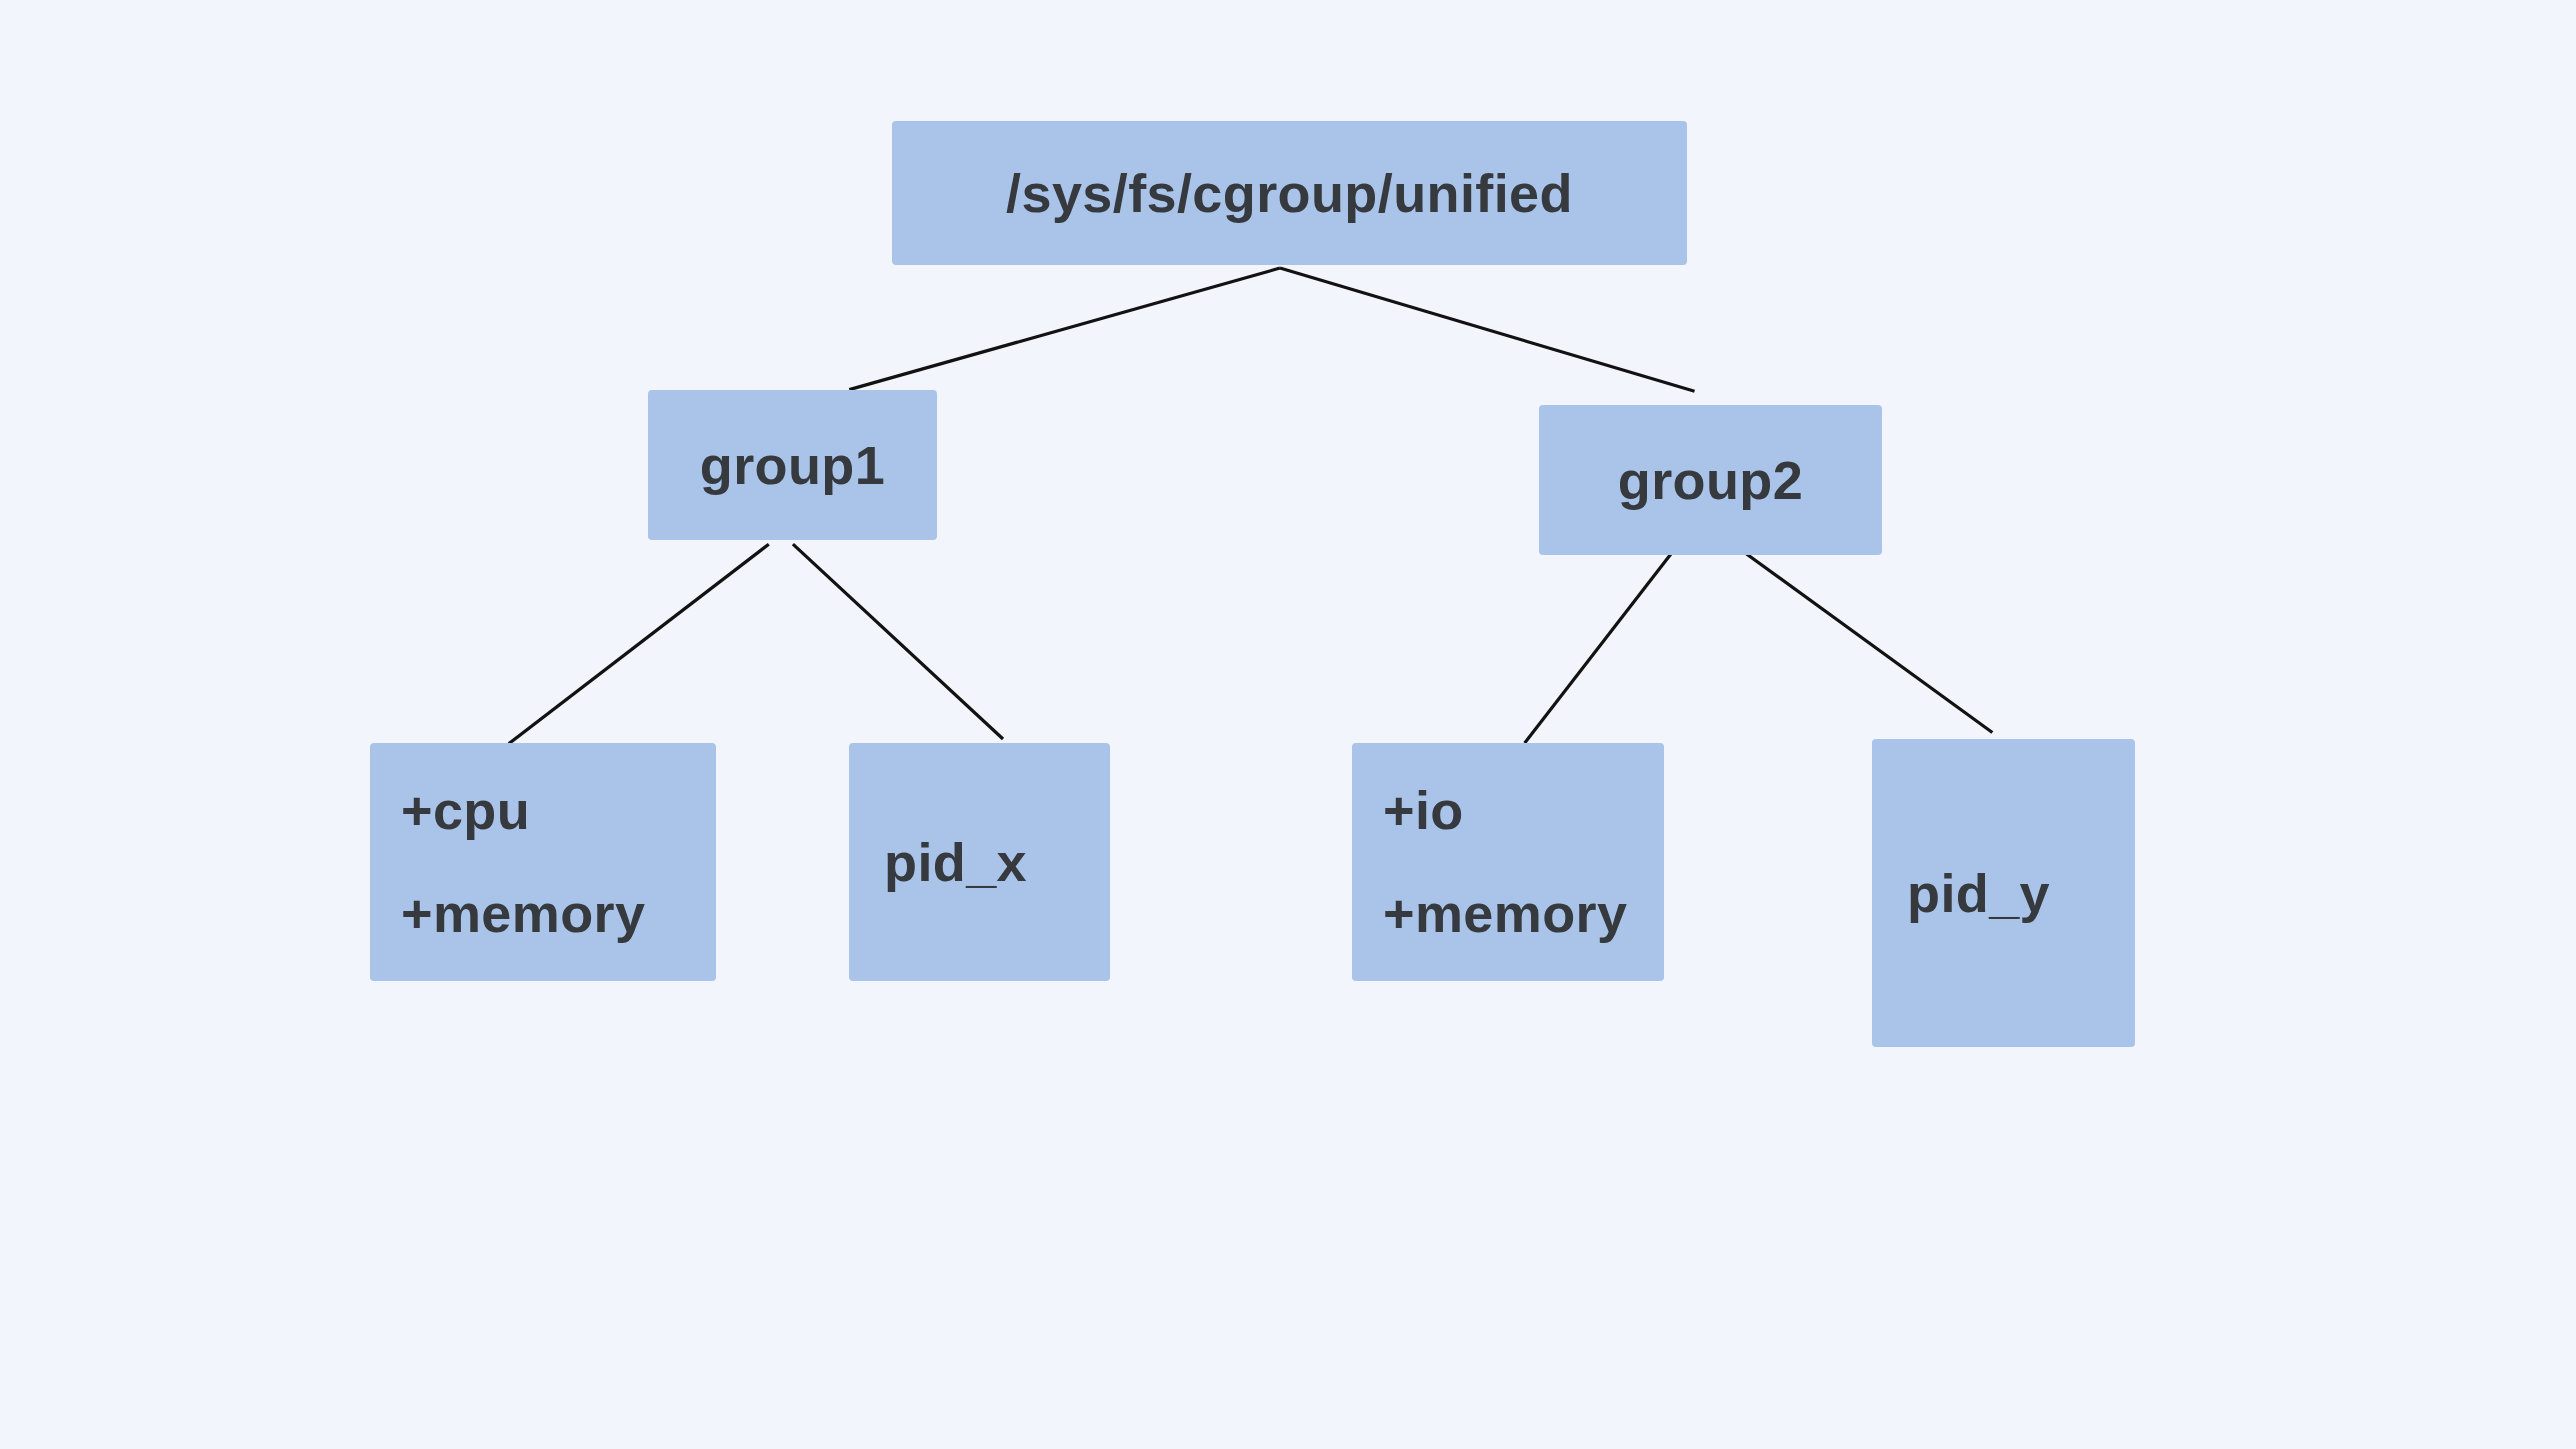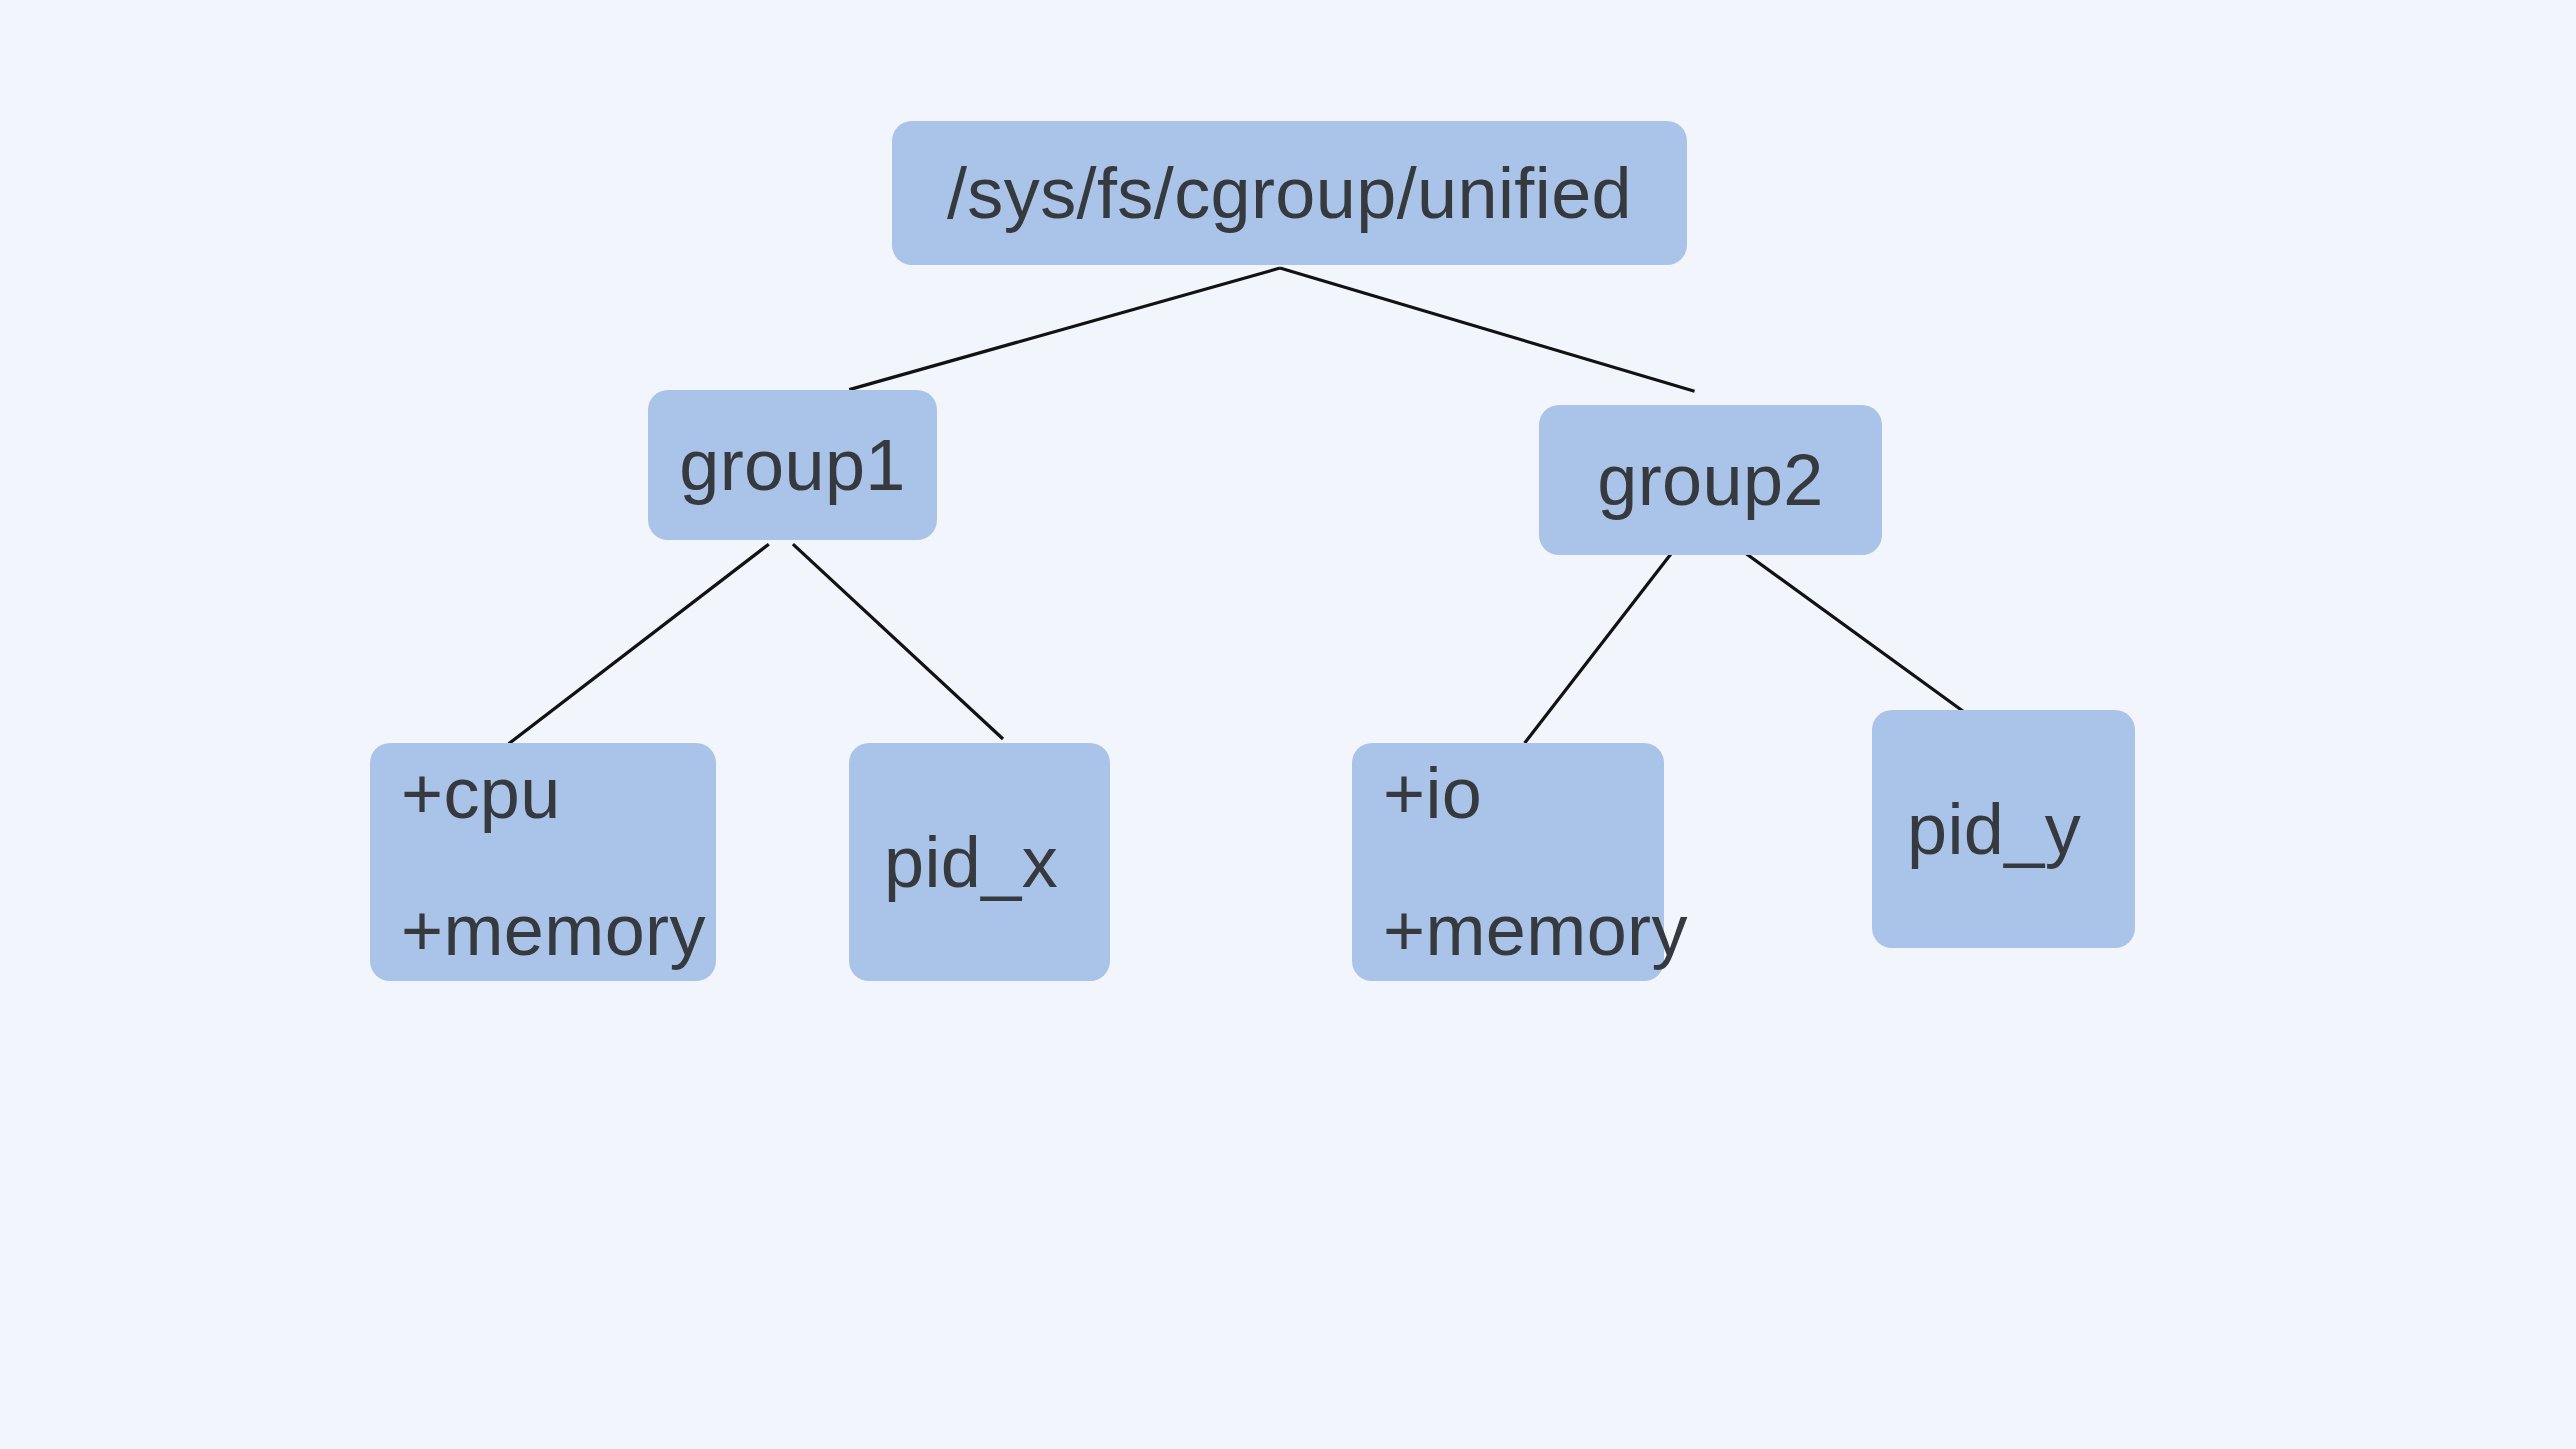--- a/index.html
+++ b/index.html
@@ -26,24 +26,24 @@
     width: 2576px; height: 1449px;
   }
   .edges line {
     stroke: var(--edge);
     stroke-width: 4;
     stroke-linecap: butt;
   }
   .node {
     position: absolute;
     background: var(--node_fill);
-    border-radius: 20px;
+    border-radius: 4px;
     color: var(--node_text);
-    font-size: 72px;
-    font-weight: 400;
+    font-size: 54px;
+    font-weight: 700;
     display: flex;
     letter-spacing: 0.4px;
   }
   .node.centered {
     align-items: center;
     justify-content: center;
     text-align: center;
   }
   .node.leftlab {
     align-items: center;
@@ -57,21 +57,21 @@
     padding-left: 31px;
     line-height: 1.9;
   }
   
   #node-root      { left: 892px; top: 121px; width: 795px; height: 144px; }
   #node-group1    { left: 648px;  top: 390px; width: 289px; height: 150px; }
   #node-group2    { left: 1539px; top: 390px; width: 343px; height: 150px; margin-top: 15px; }
   #node-cpu-mem   { left: 370px;  top: 743px; width: 346px; height: 238px; }
   #node-pid-x     { left: 849px; top: 743px; width: 261px; height: 238px; }
   #node-io-mem    { left: 1352px; top: 743px; width: 312px; height: 238px; }
-  #node-pid-y     { left: 1872px; top: 710px; width: 263px; height: 238px; }
+  #node-pid-y     { left: 1872px; top: 739px; width: 263px; height: 308px; }
 </style>
 </head>
 <body>
 
 <div class="stage">
 
   <svg class="edges" viewBox="0 0 3200 1800" xmlns="http://www.w3.org/2000/svg" aria-hidden="true">
     <line x1="1590" y1="333" x2="1055" y2="484"></line>
     <line x1="1590" y1="333" x2="2105" y2="486"></line>
     <line x1="955" y1="676" x2="632" y2="924"></line>

